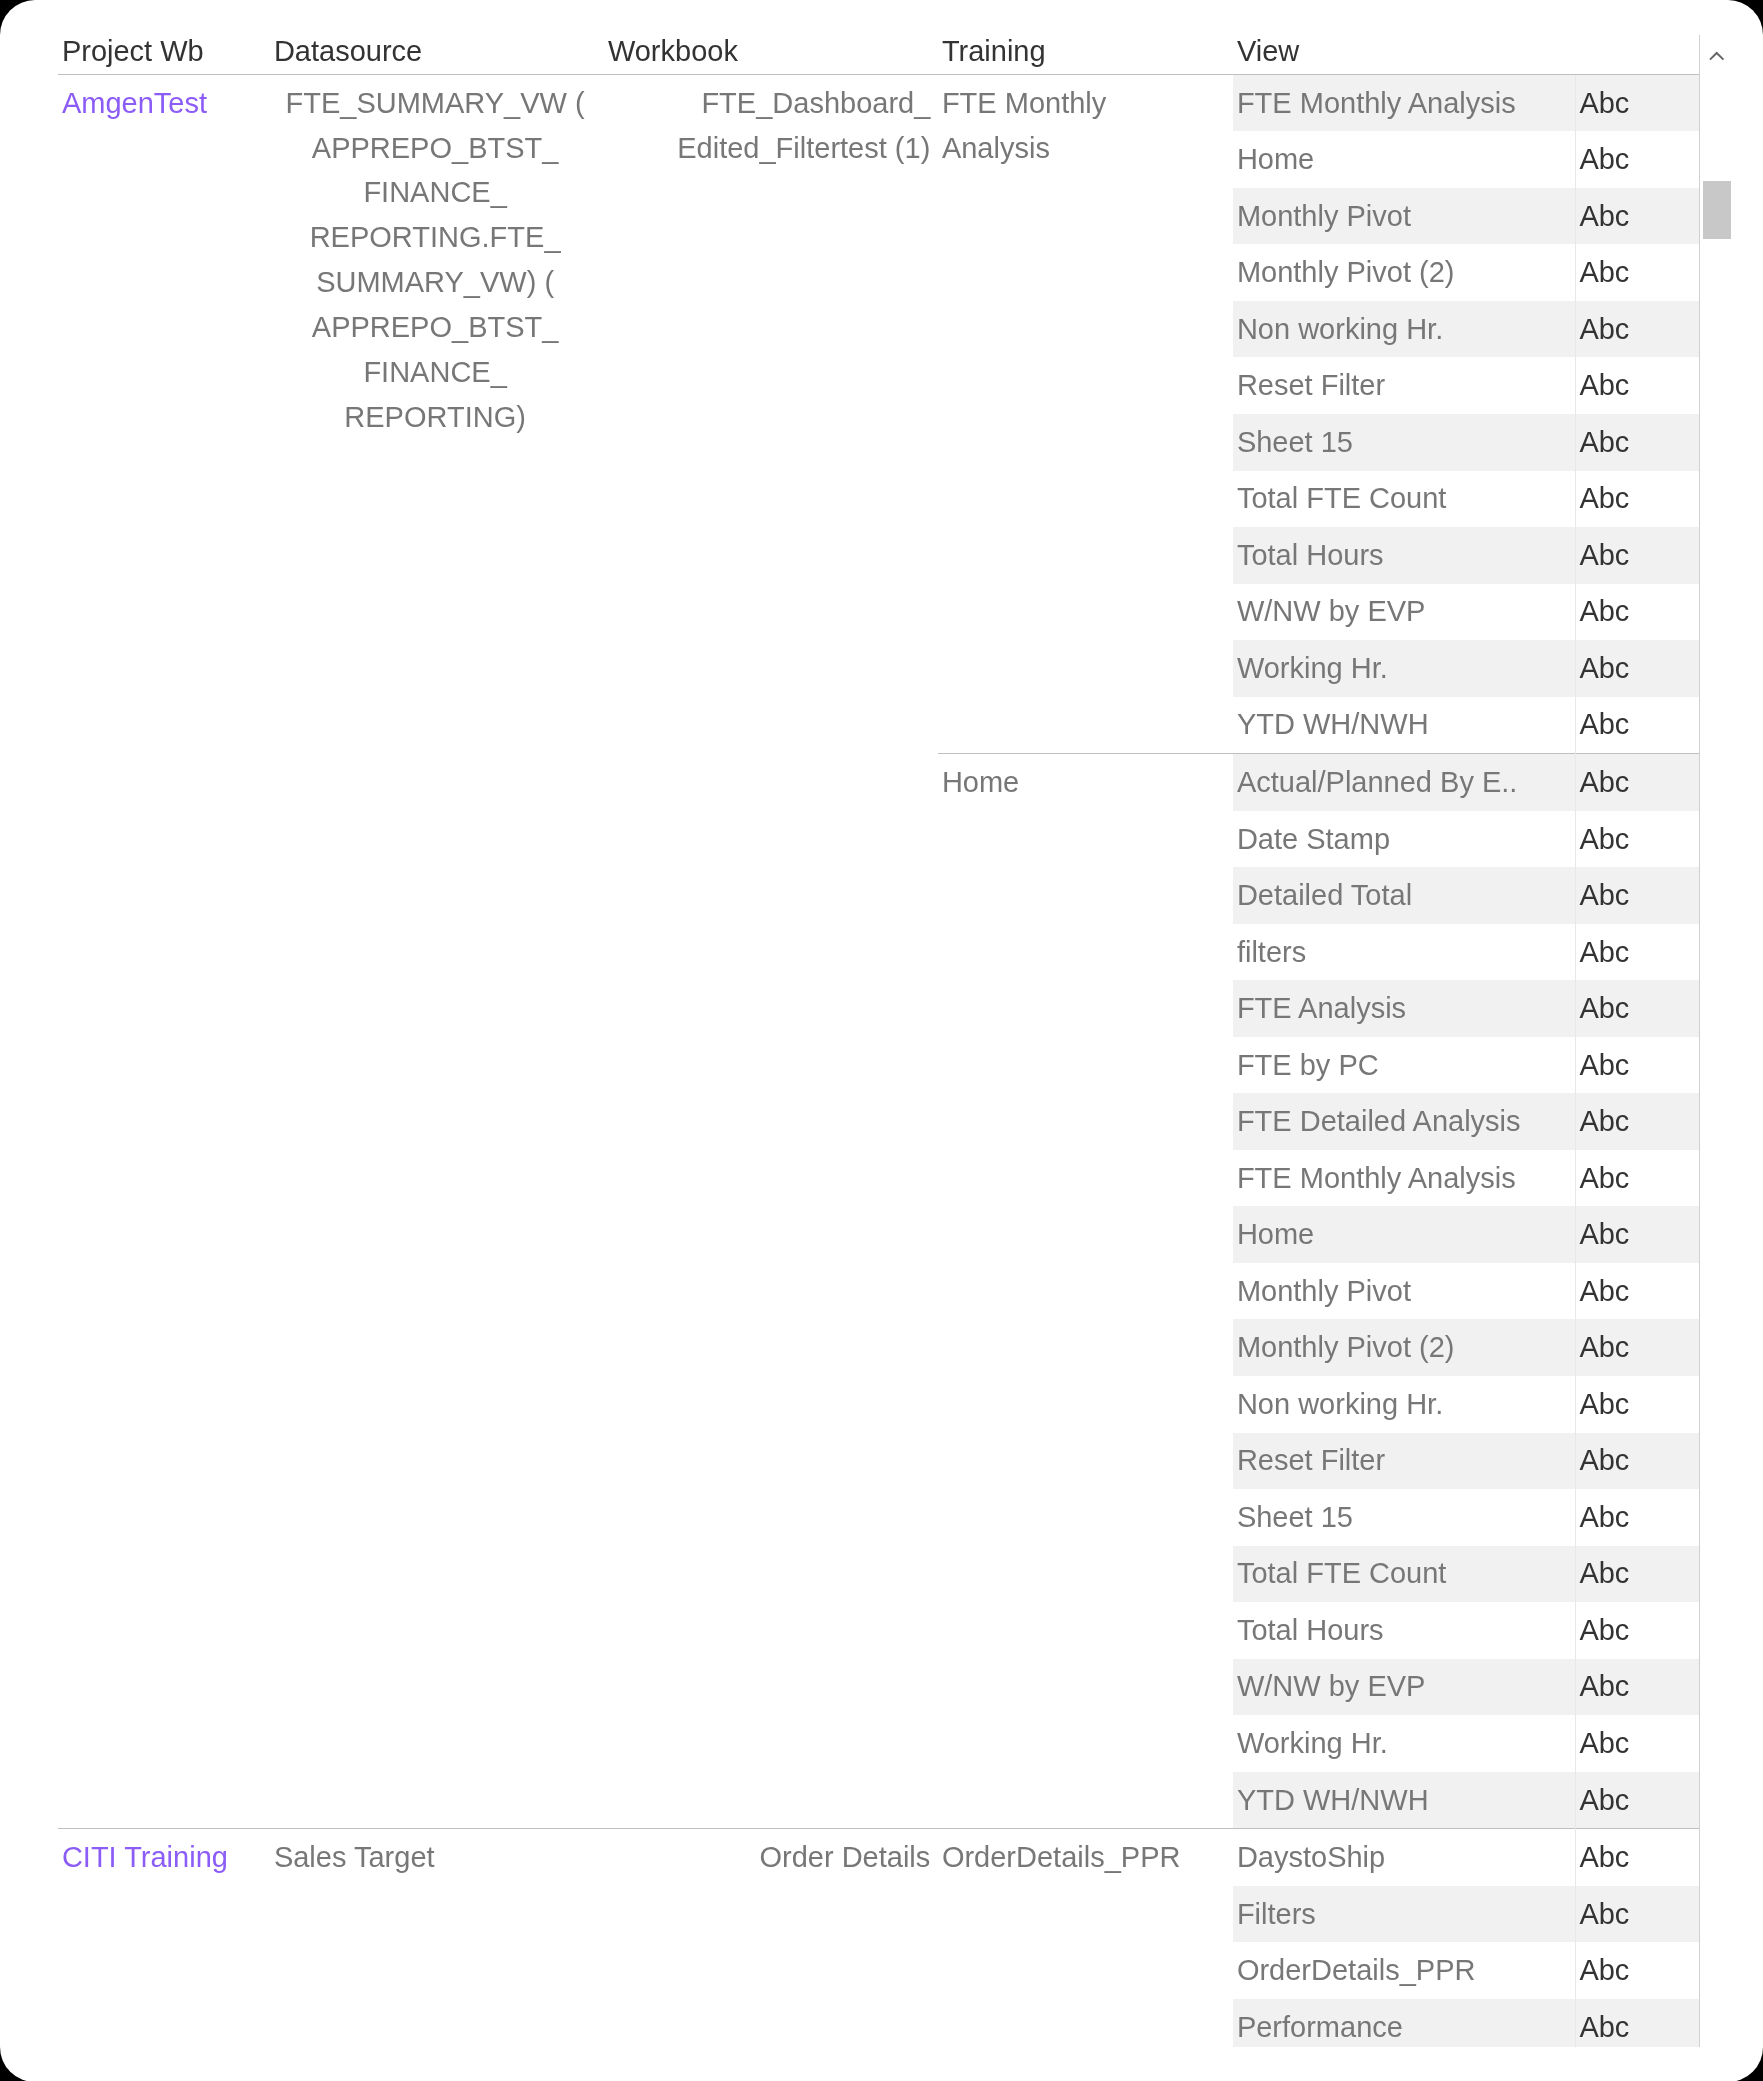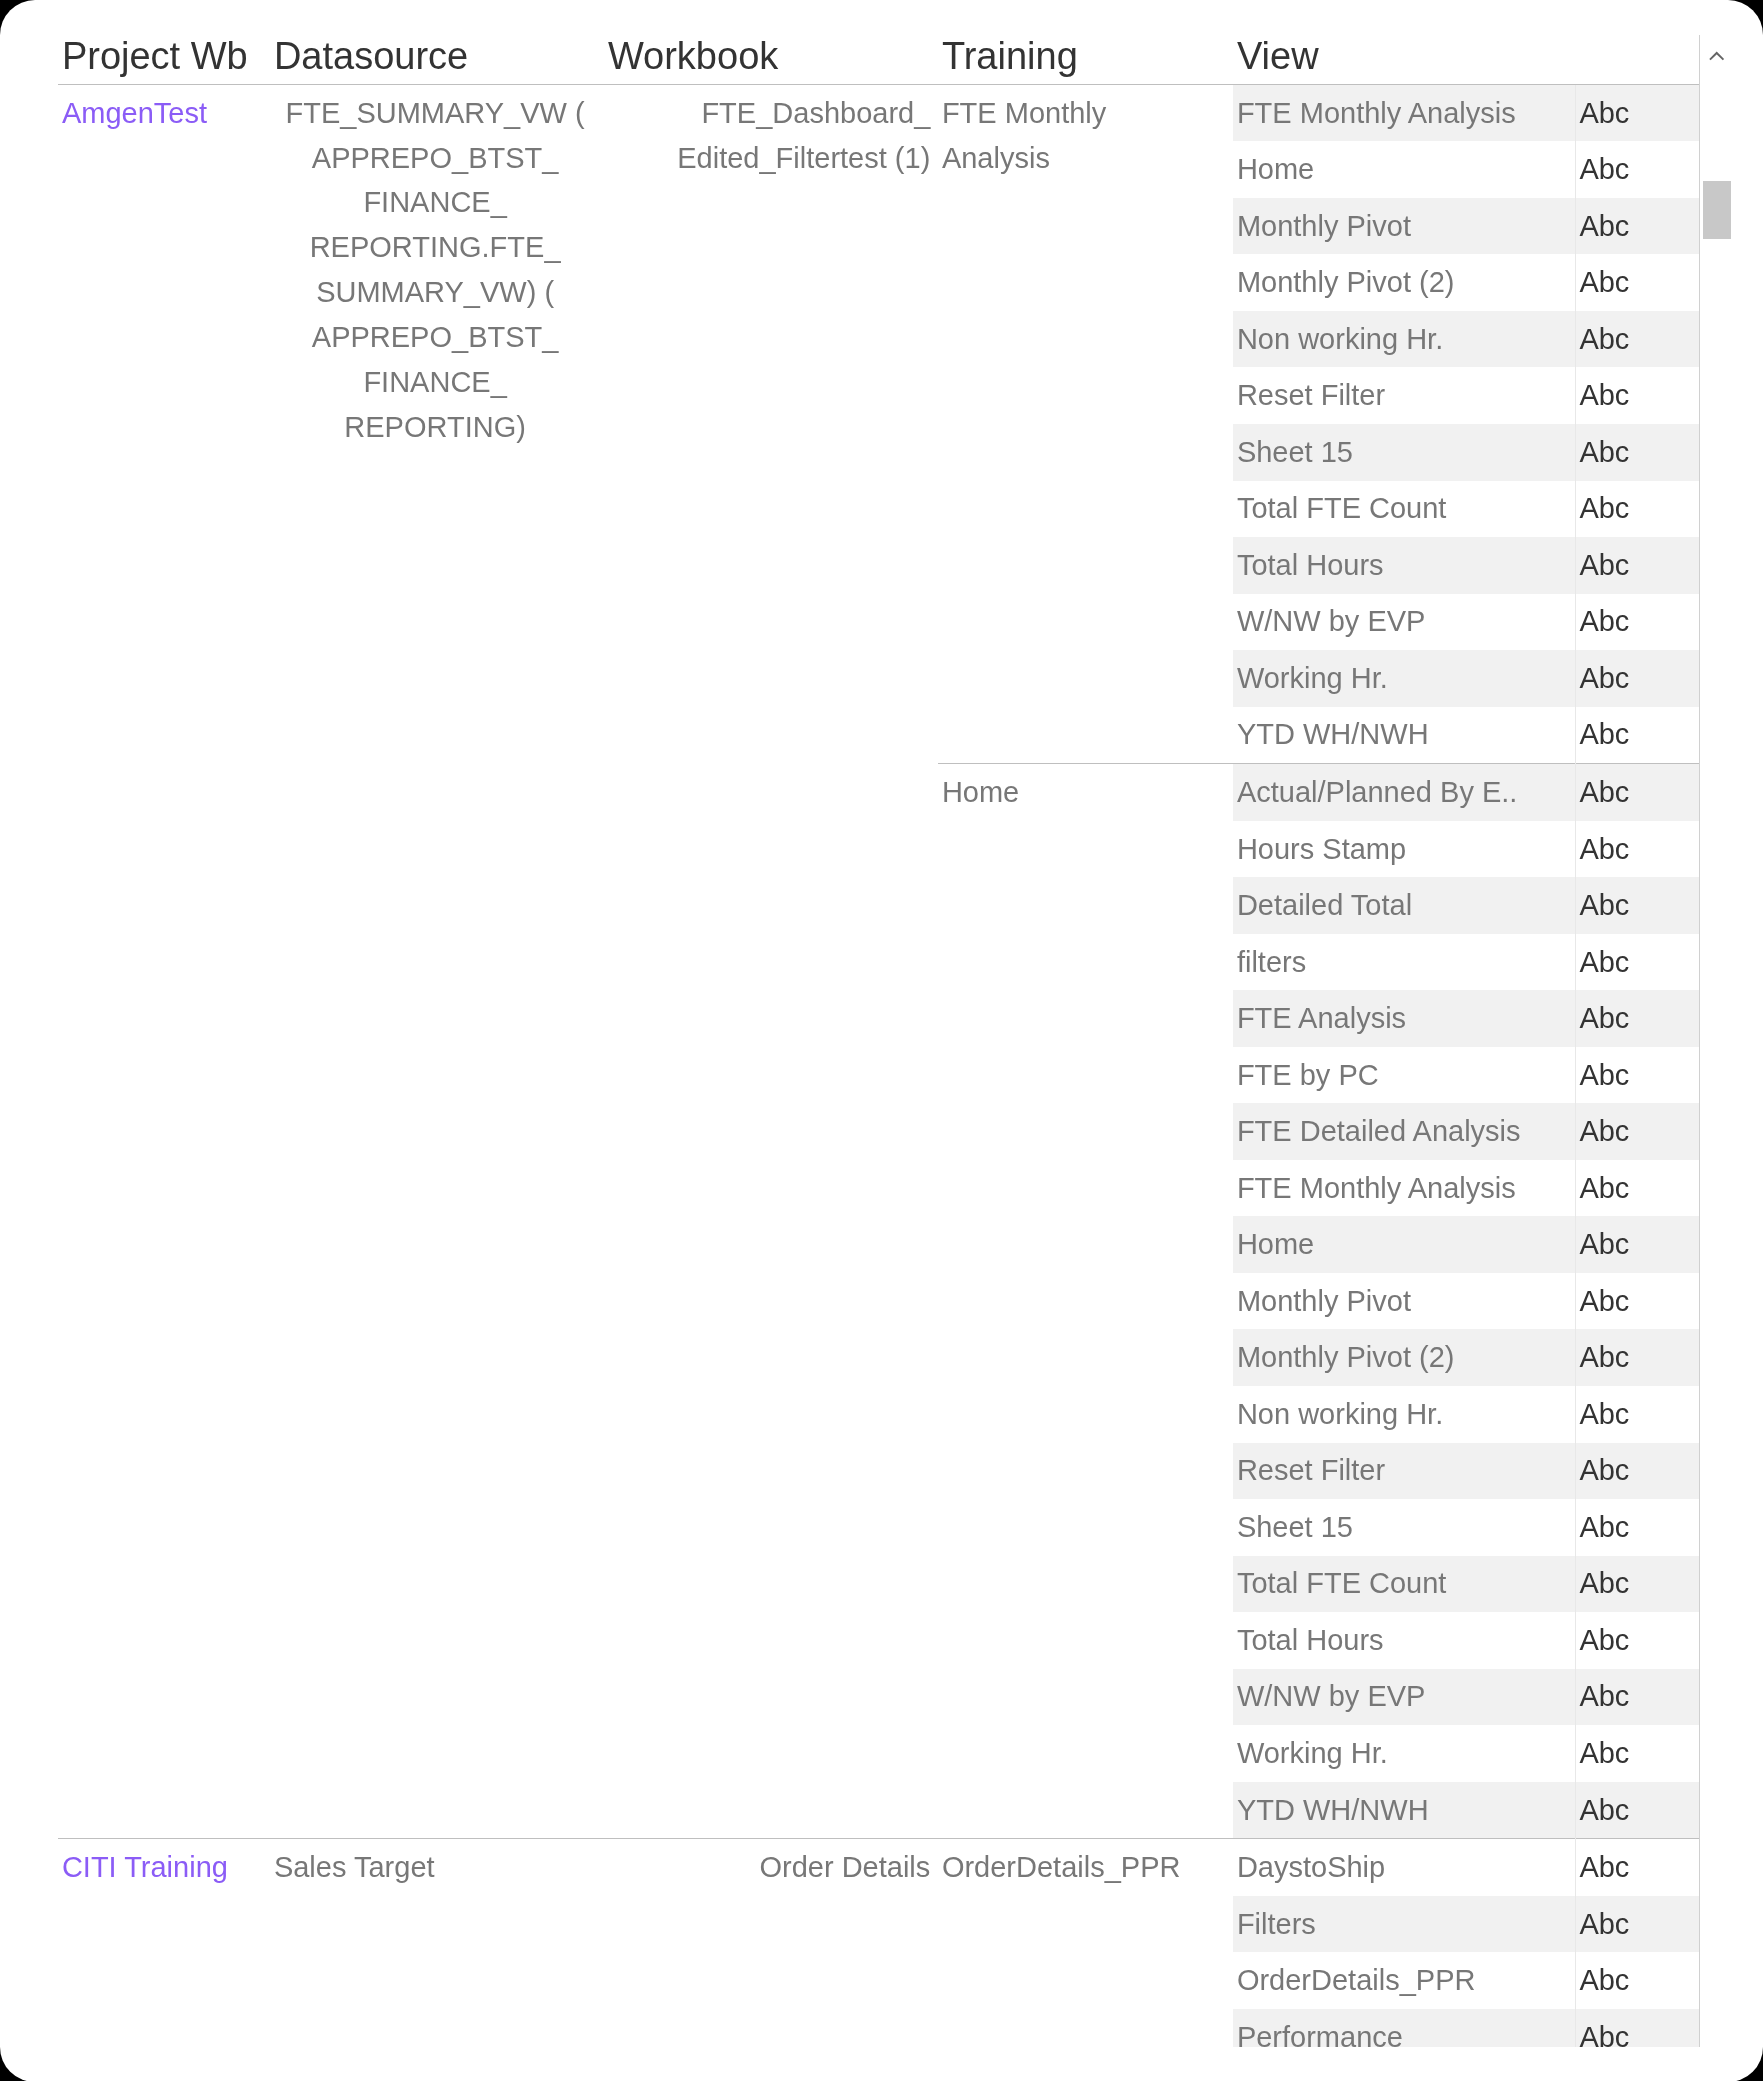--- a/index.html
+++ b/index.html
@@ -66,21 +66,21 @@
   col.c-ds   { width: 334px; }
   col.c-wb   { width: 334px; }
   col.c-dash { width: 295px; }
   col.c-view { width: 342px; }
   col.c-abc  { width: 124px; }
 
   th {
     text-align: left;
     font-weight: 400;
     color: #333;
-    font-size: 38px;
+    font-size: 29px;
     padding: 0 7.7px 5.8px 3.9px;
     border-bottom: 1.9px solid #bfbfbf;
     vertical-align: bottom;
     white-space: nowrap;
   }
   th.abc-head {
     border-bottom: 1.9px solid #bfbfbf;
   }
   td {
     font-size: 29px;
@@ -206,21 +206,21 @@
             <tr>
               <td class="view">YTD WH/NWH</td>
               <td class="abc">Abc</td>
             </tr>
             <tr class="stripe dash-top">
               <td class="dash" rowspan="19" style="white-space: pre-line;">Home</td>
               <td class="view">Actual/Planned By E..</td>
               <td class="abc">Abc</td>
             </tr>
             <tr>
-              <td class="view">Hours Stamp</td>
+              <td class="view">Date Stamp</td>
               <td class="abc">Abc</td>
             </tr>
             <tr class="stripe">
               <td class="view">Detailed Total</td>
               <td class="abc">Abc</td>
             </tr>
             <tr>
               <td class="view">filters</td>
               <td class="abc">Abc</td>
             </tr>

